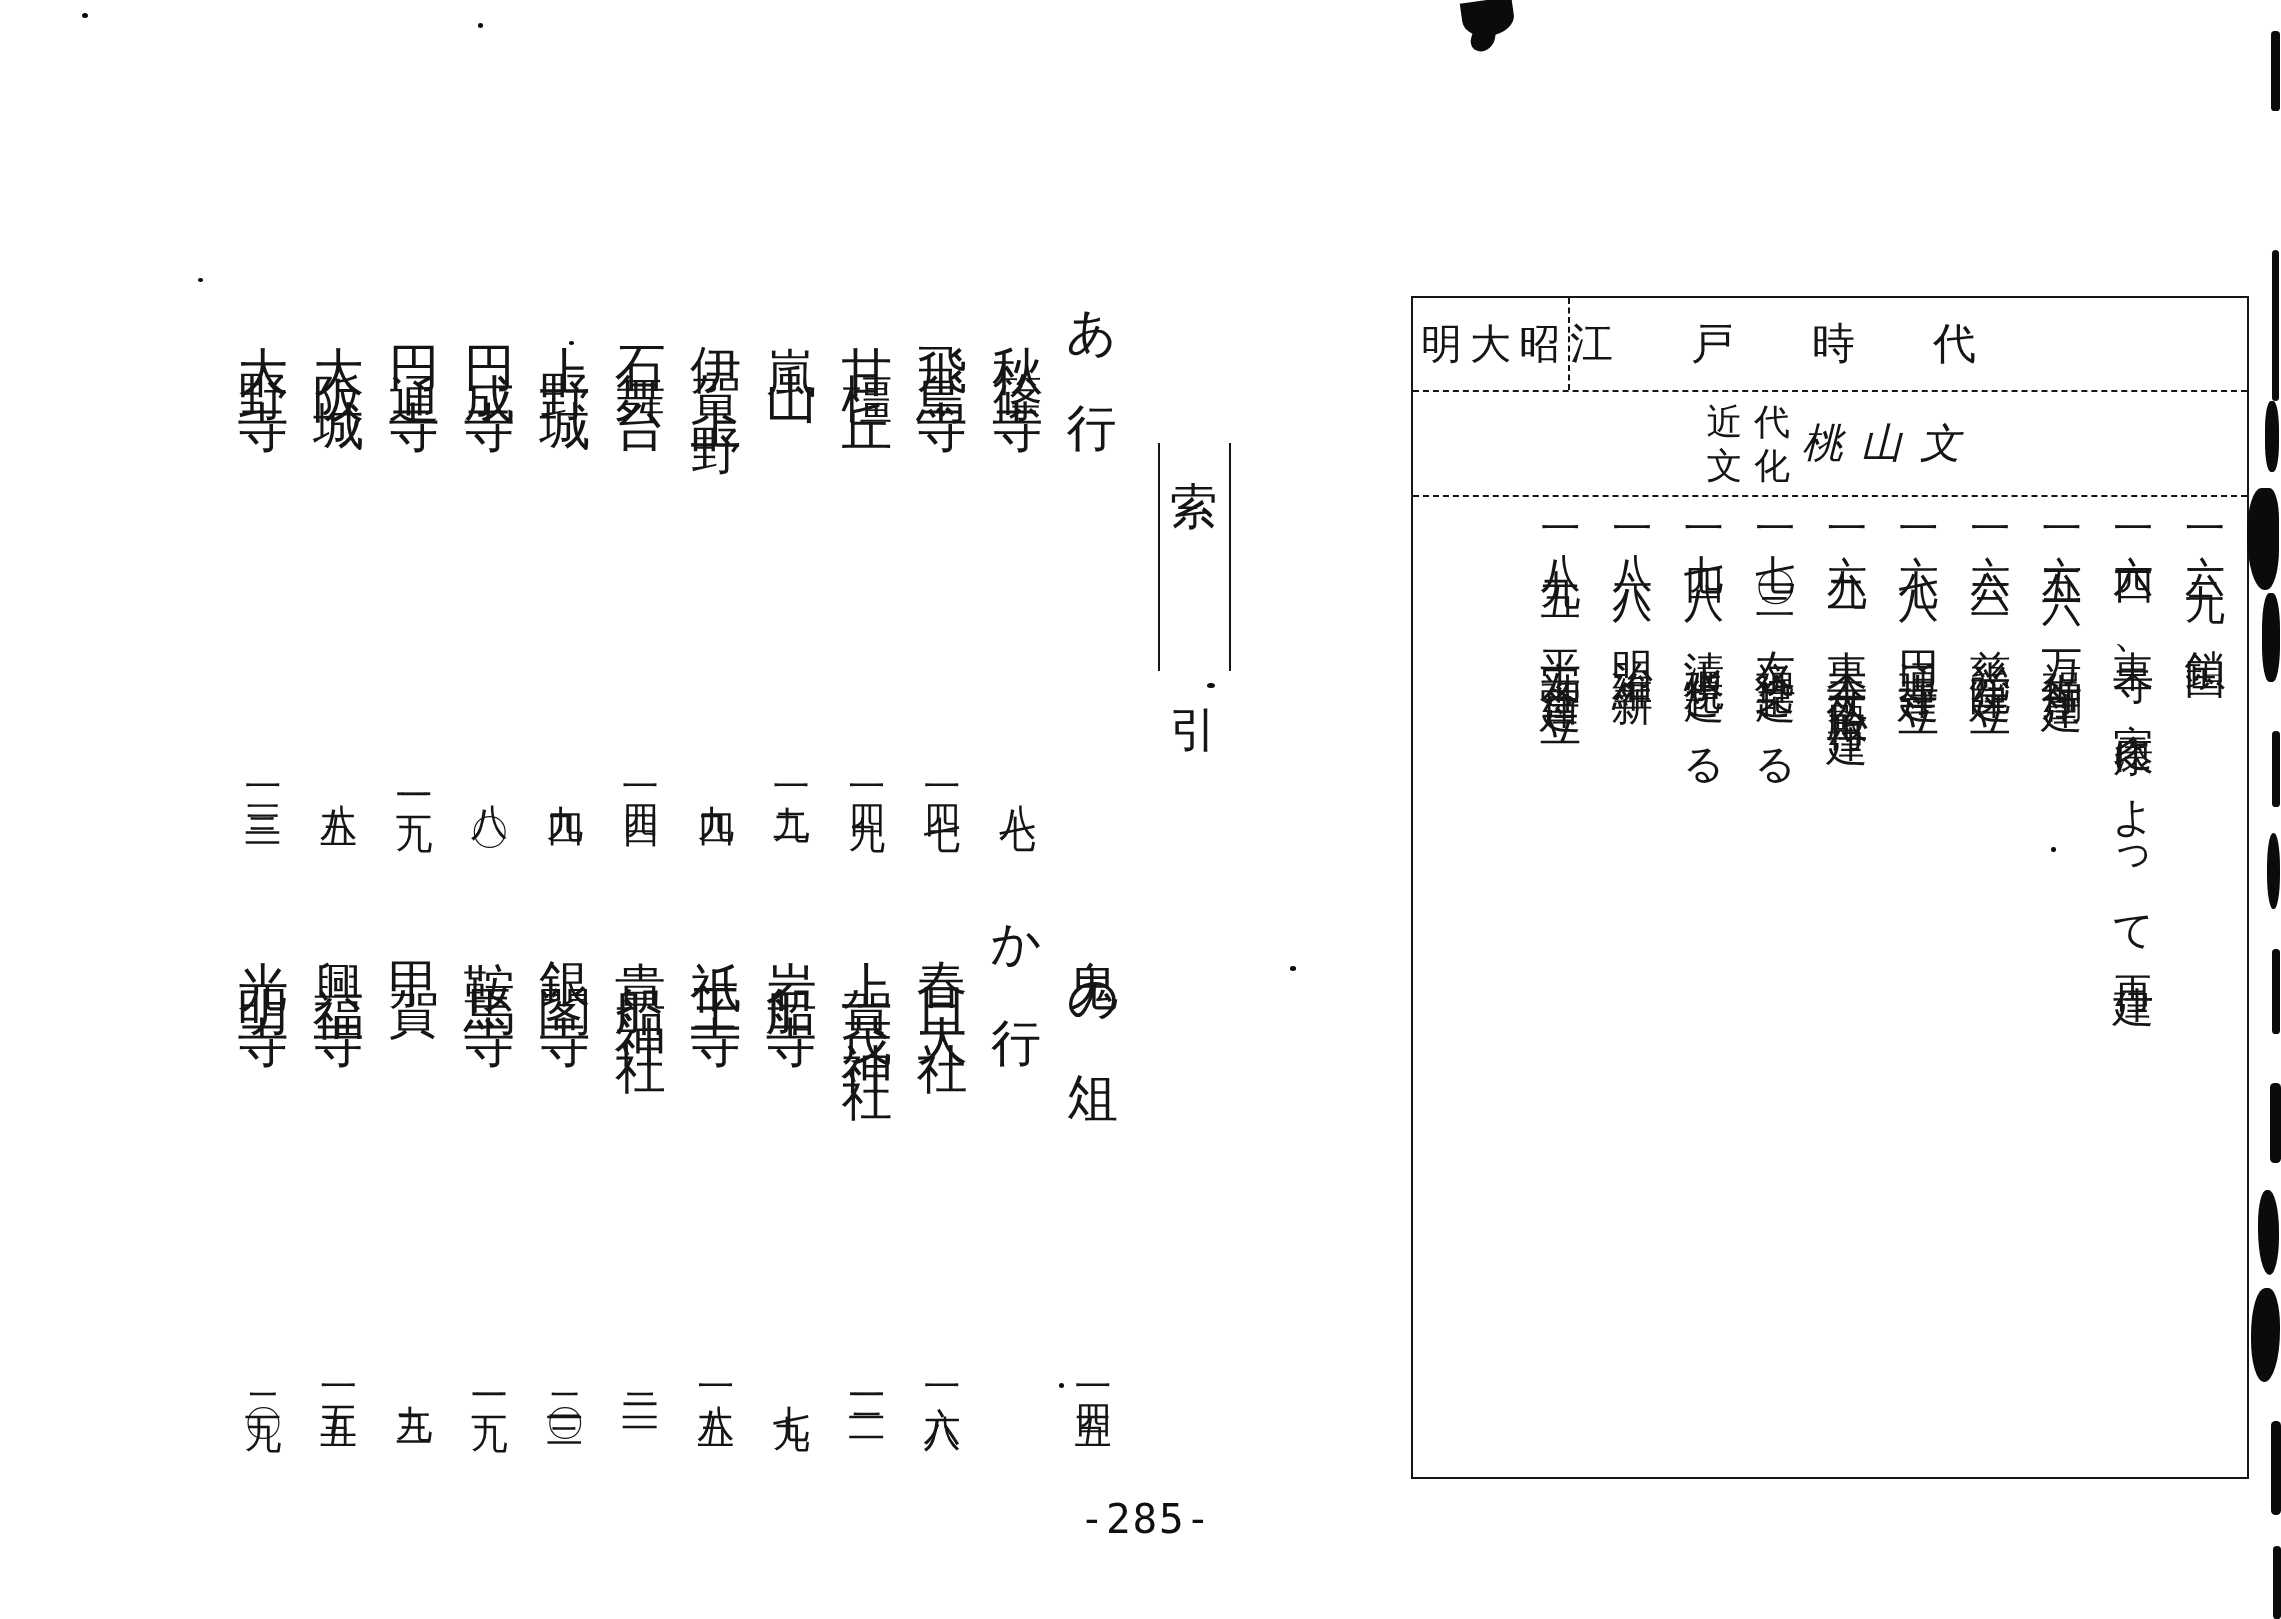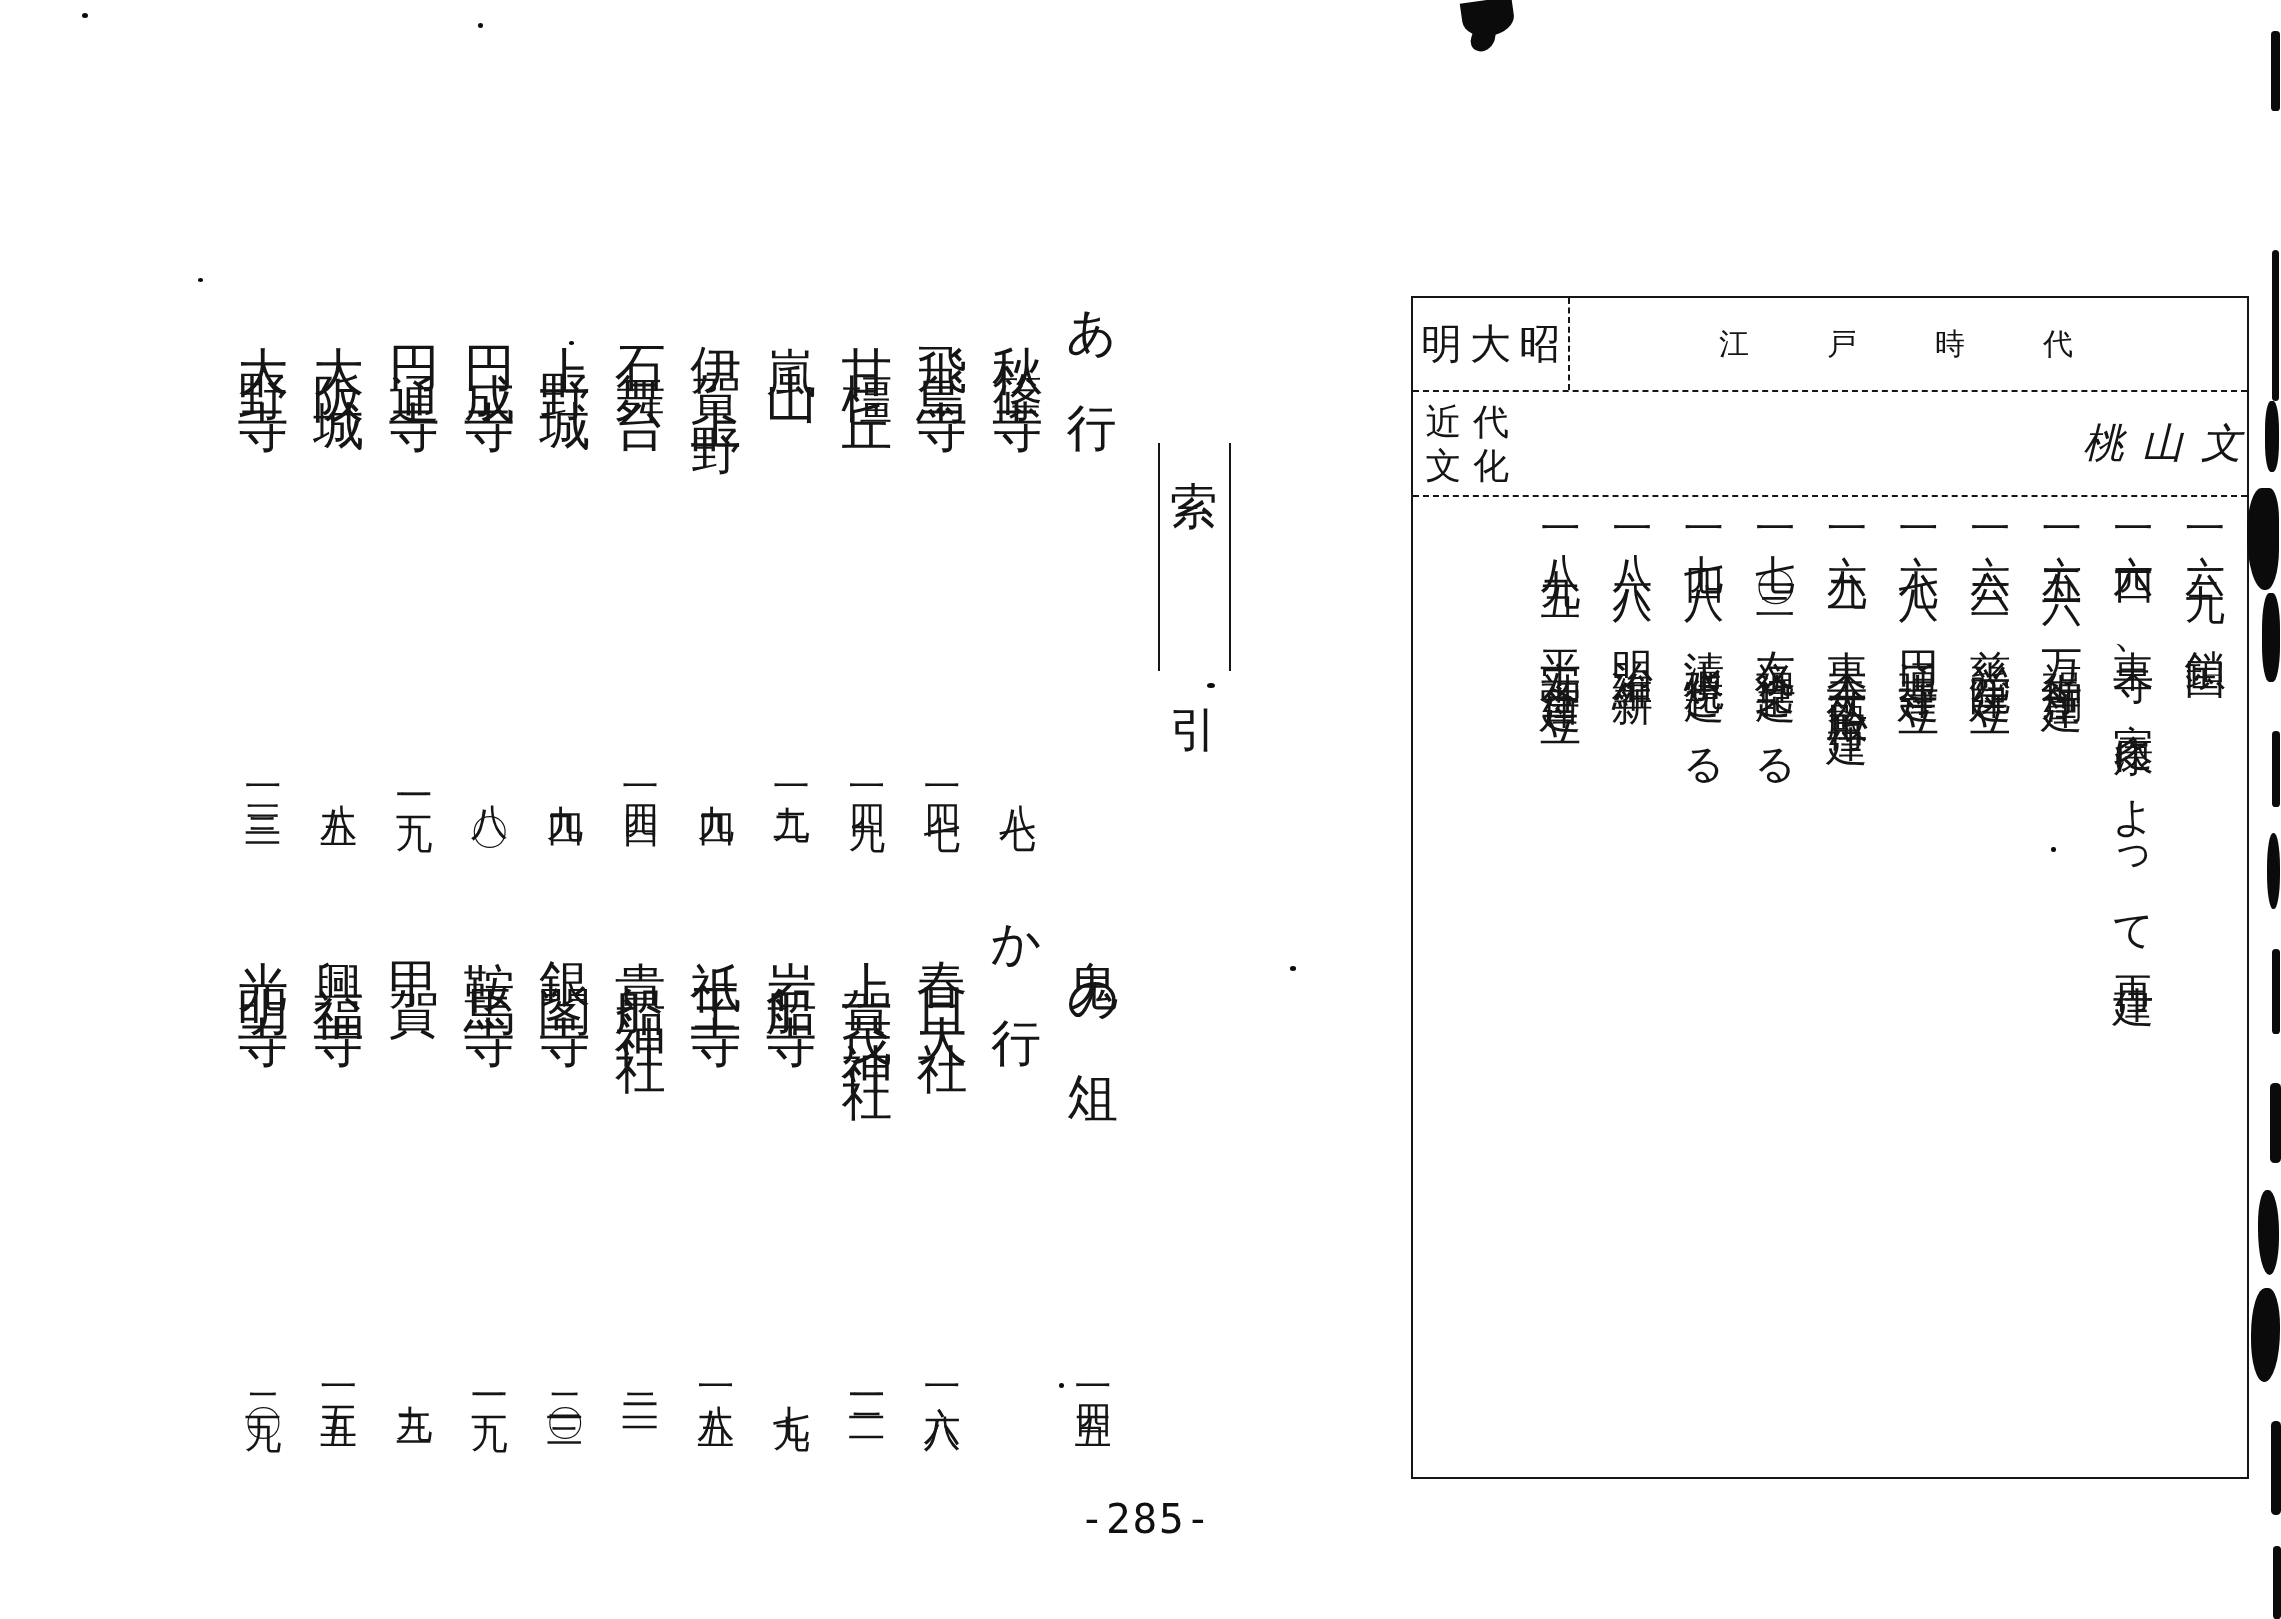--- a/index.html
+++ b/index.html
@@ -40,25 +40,25 @@
   
   .chron-table {
     position:absolute; left:1411px; top:296px; width:838px; height:1183px;
     border:2.7px solid #161616;
     display:flex; flex-direction:column;
   }
   .chron-row1 { height:94px; border-bottom:2.7px dashed #161616; display:flex; }
   .cell-era-left { width:157px; border-right:2.7px dashed #161616;
     display:flex; align-items:center; justify-content:center;
     font-size:41px; letter-spacing:8px; text-indent:8px; }
-  .cell-era-main { flex:1; display:flex; align-items:center; justify-content:center;
-    font-size:30px; overflow:visible; }
+  .cell-era-main { flex:1; display:flex; align-items:center; justify-content:flex-start;
+    font-size:43px; overflow:visible; }
   .cell-era-main span { letter-spacing:78px; margin-right:-53px; white-space:nowrap; }
   .chron-row2 { height:105px; border-bottom:2.7px dashed #161616;
-    display:flex; align-items:center; justify-content:space-between;
+    display:flex; align-items:center; justify-content:center;
     padding:0 5.3px 0 12.5px; }
   .cell-sub-left { font-size:36px; letter-spacing:11.6px; line-height:1.22; }
   .cell-sub-right { font-size:41px; letter-spacing:18px; margin-right:-18px; white-space:nowrap;font-style:italic; }
   .chron-body { flex:1; display:flex; flex-direction:row-reverse;
     gap:3.6px; padding:10.7px 7.1px 0 0; overflow:hidden; }
   .ev-col { width:68px; display:flex; flex-direction:column; align-items:center; }
   .ev-year { writing-mode:vertical-rl; text-orientation:upright;
     font-size:40px; letter-spacing:15px; }
   .ev-text { writing-mode:vertical-rl; text-orientation:upright;
     font-size:41px; letter-spacing:10.7px; margin-top:50px; }

